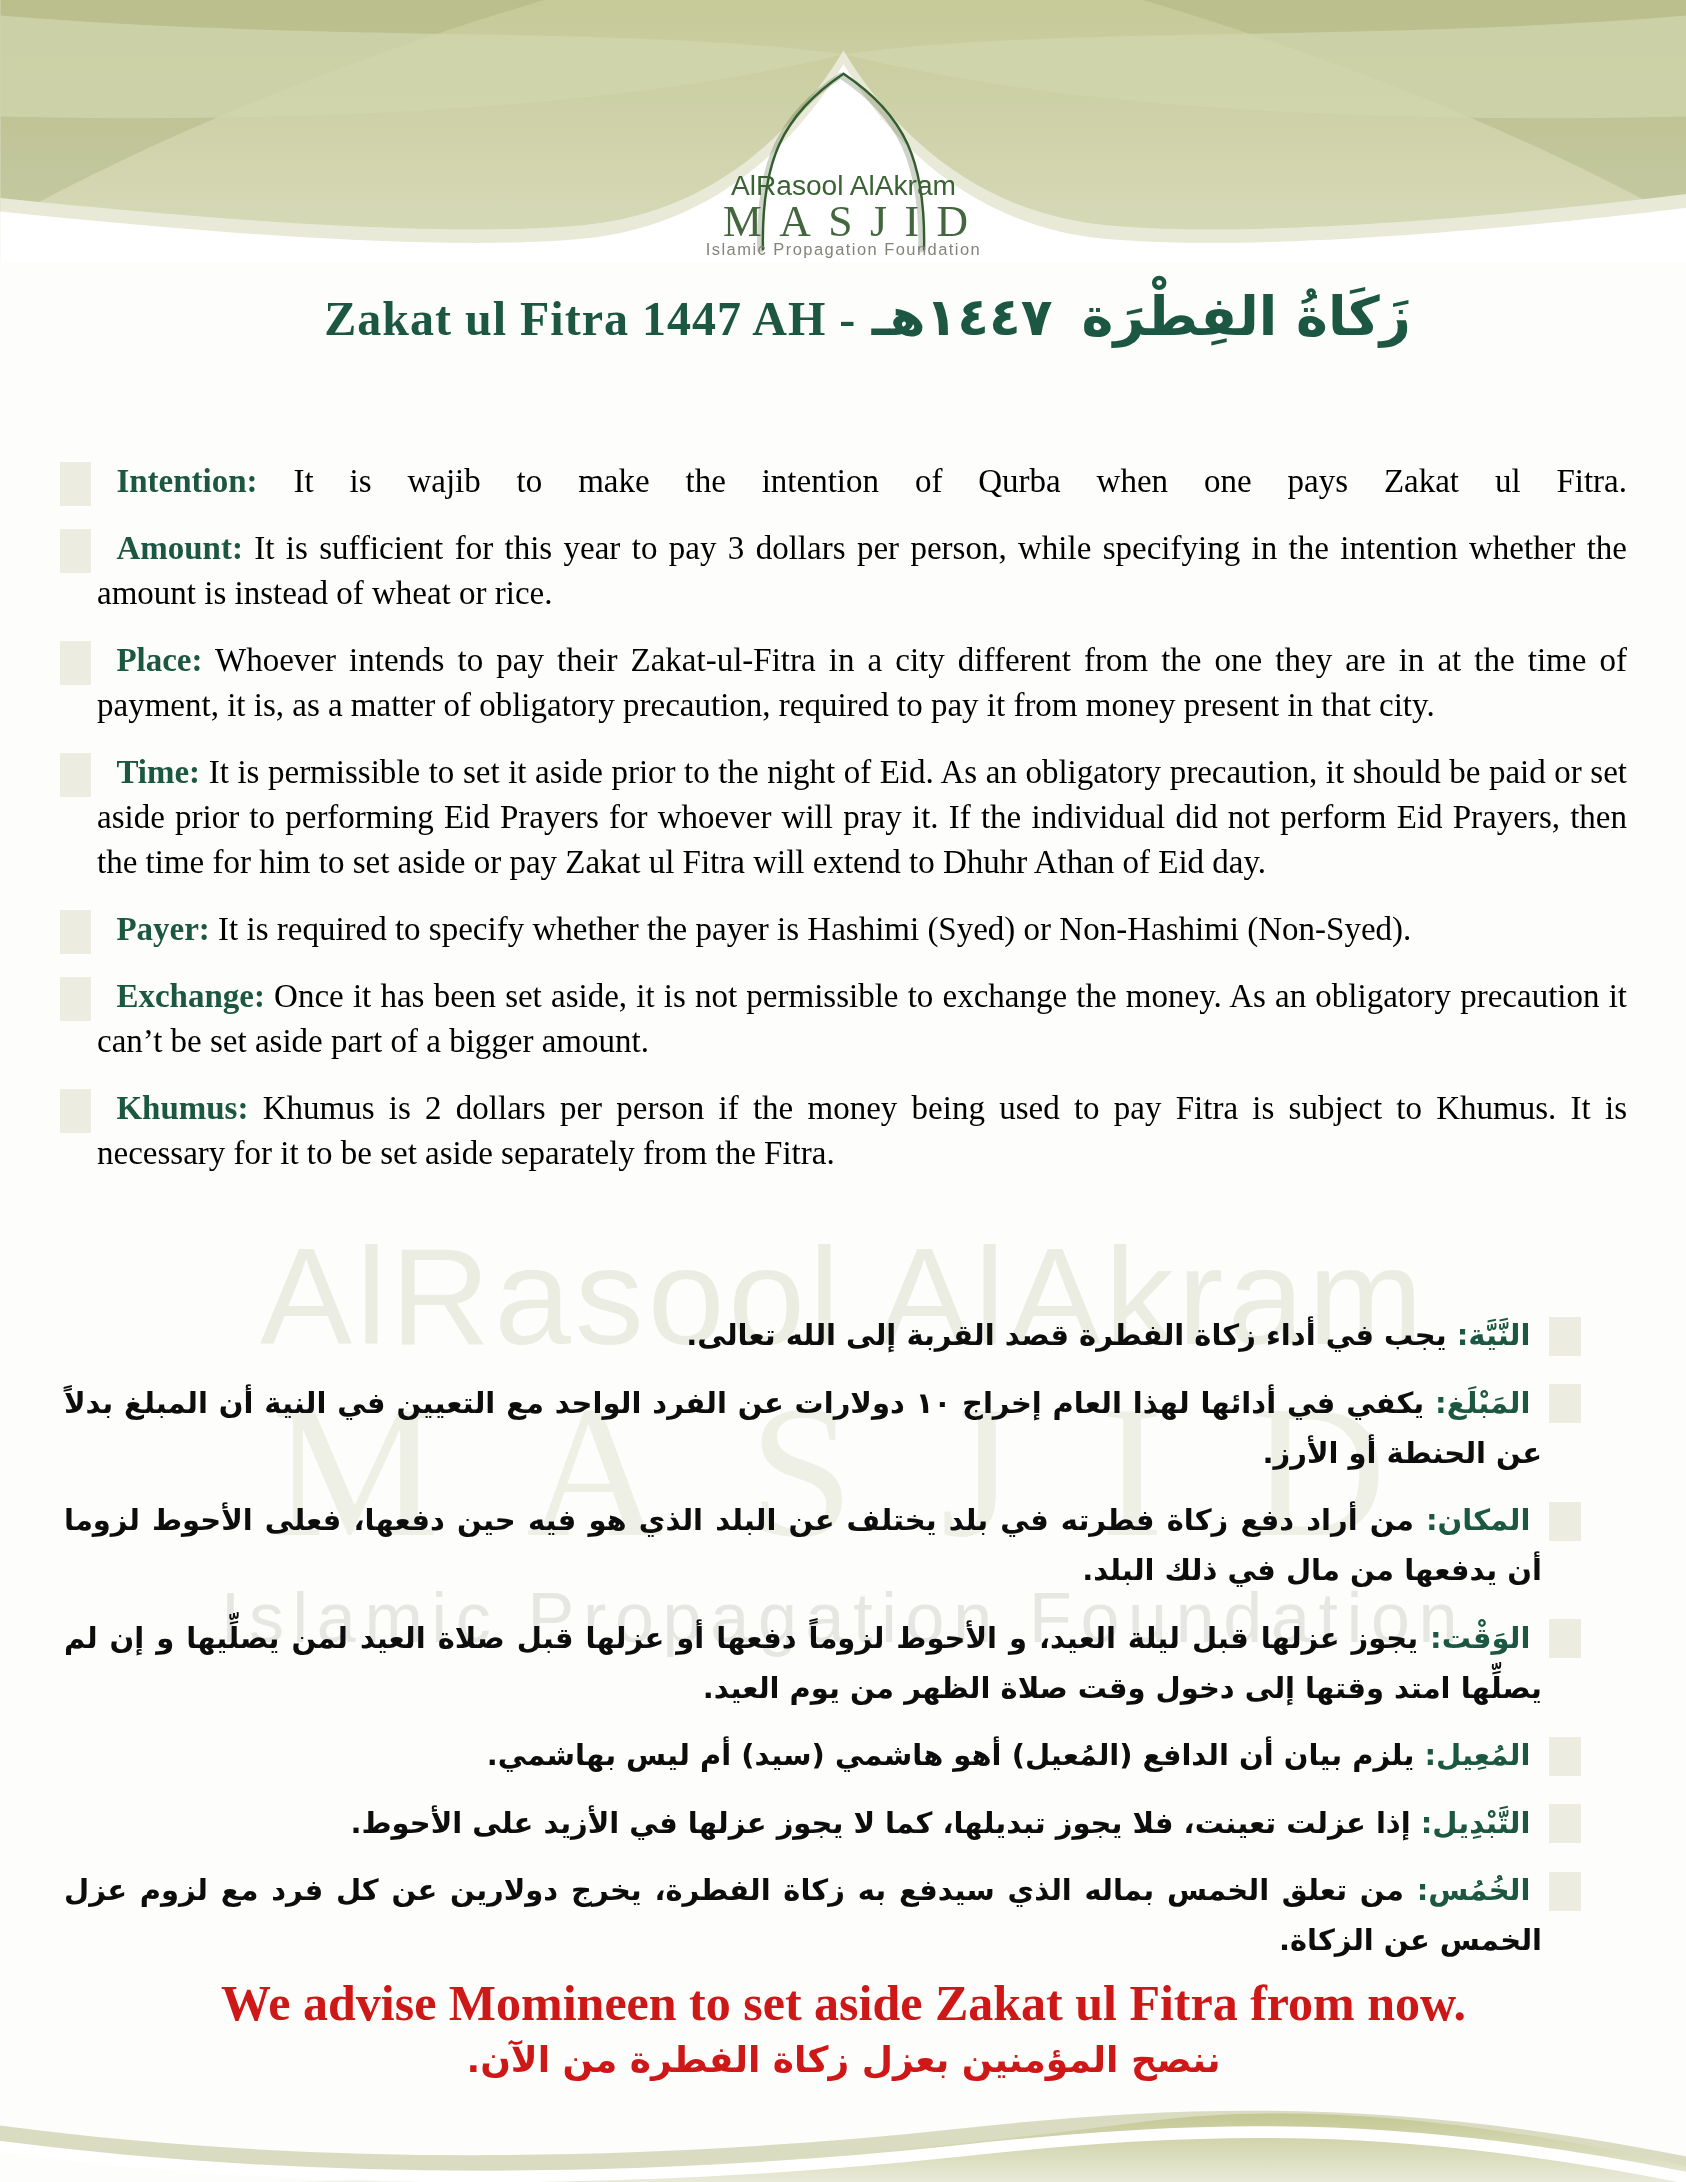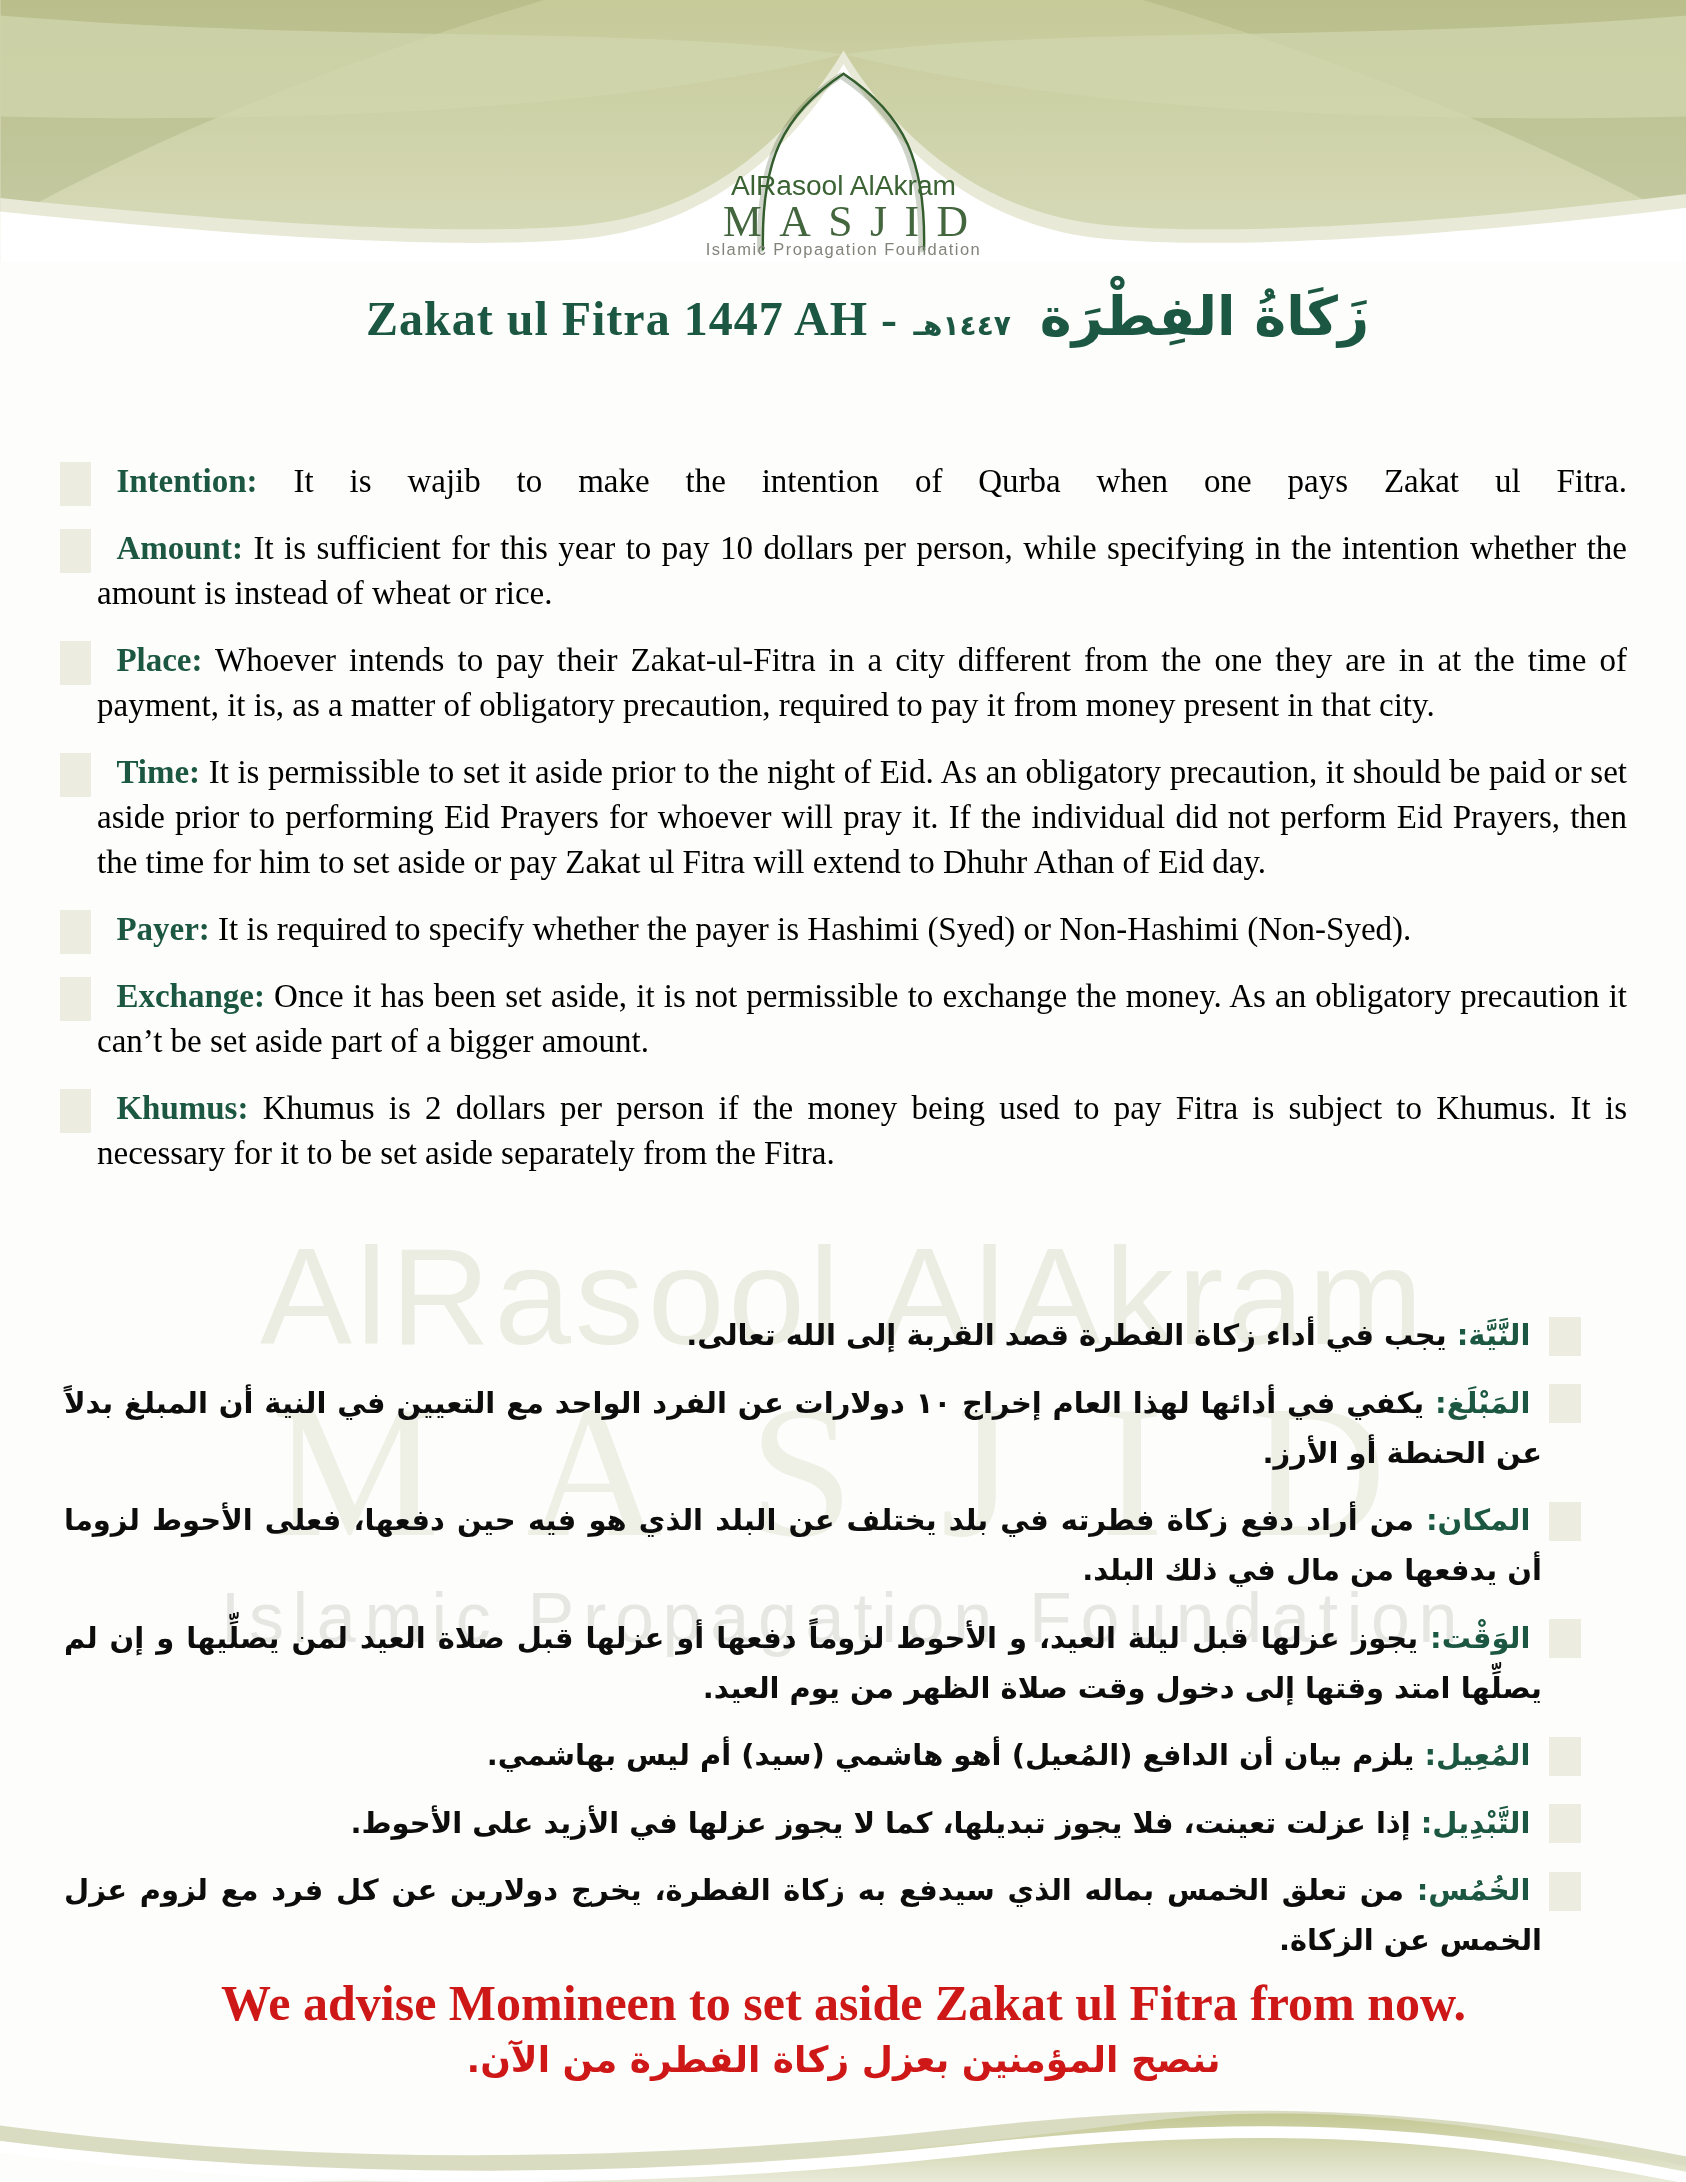--- a/index.html
+++ b/index.html
@@ -9,21 +9,21 @@
     background:#fdfdfb;
     font-family:"Liberation Serif", serif;
   }
   
   .banner { position:absolute; top:0; left:0; width:1687px; height:262px; z-index:2; }
   
   .title { position:absolute; top:285px; left:0; width:100%; text-align:center; color:#1b5742; z-index:3; white-space:nowrap; }
   .t-en  { font-size:48px; font-weight:bold; letter-spacing:1px;margin-left:48px; }
   .t-ar  { font-family:"DejaVu Sans", sans-serif; font-weight:bold; margin-left:15.5px; }
   .t-callig { font-size:54px; margin-left:29px; }
-  .t-year   { font-size:28px;margin-top:44px; }
+  .t-year   { font-size:52px;margin-top:44px; }
   
   .en-section { position:absolute; top:415px; left:0; width:1687px; padding:0 60px 0 97px; box-sizing:border-box; z-index:3;margin-top:44px; }
   .en-p { position:relative; font-size:33px; line-height:45px; text-align:justify; text-indent:19.4px; color:#000; margin:0 0 22px 0; }
   .en-p.stretch { text-align-last:justify; }
   .en-p.narrow  { padding-right:199px; }
   .en-p .bullet { position:absolute; left:-37px; top:2.9px; width:31px; height:44px; background:#ecede0; }
   .h-en { color:#1b5742; font-weight:bold; }
   
   .ar-section { position:absolute; top:1310px; left:0; width:1639px; padding:0 97px 0 64px; box-sizing:border-box; z-index:3; }
   .ar-p { position:relative; direction:rtl; font-family:"DejaVu Sans", sans-serif; font-weight:bold;
@@ -78,21 +78,21 @@
 
 <div class="en-section">
   <div class="en-p stretch">
     <span class="bullet"></span>
     <span class="h-en">Intention:</span>
     <span>It is wajib to make the intention of Qurba when one pays Zakat ul Fitra.</span>
   </div>
   <div class="en-p">
     <span class="bullet"></span>
     <span class="h-en">Amount:</span>
-    <span>It is sufficient for this year to pay 10 dollars per person, while specifying in the intention whether the amount is instead of wheat or rice.</span>
+    <span>It is sufficient for this year to pay 3 dollars per person, while specifying in the intention whether the amount is instead of wheat or rice.</span>
   </div>
   <div class="en-p">
     <span class="bullet"></span>
     <span class="h-en">Place:</span>
     <span>Whoever intends to pay their Zakat-ul-Fitra in a city different from the one they are in at the time of payment, it is, as a matter of obligatory precaution, required to pay it from money present in that city.</span>
   </div>
   <div class="en-p">
     <span class="bullet"></span>
     <span class="h-en">Time:</span>
     <span>It is permissible to set it aside prior to the night of Eid. As an obligatory precaution, it should be paid or set aside prior to performing Eid Prayers for whoever will pray it. If the individual did not perform Eid Prayers, then the time for him to set aside or pay Zakat ul Fitra will extend to Dhuhr Athan of Eid day.</span>

